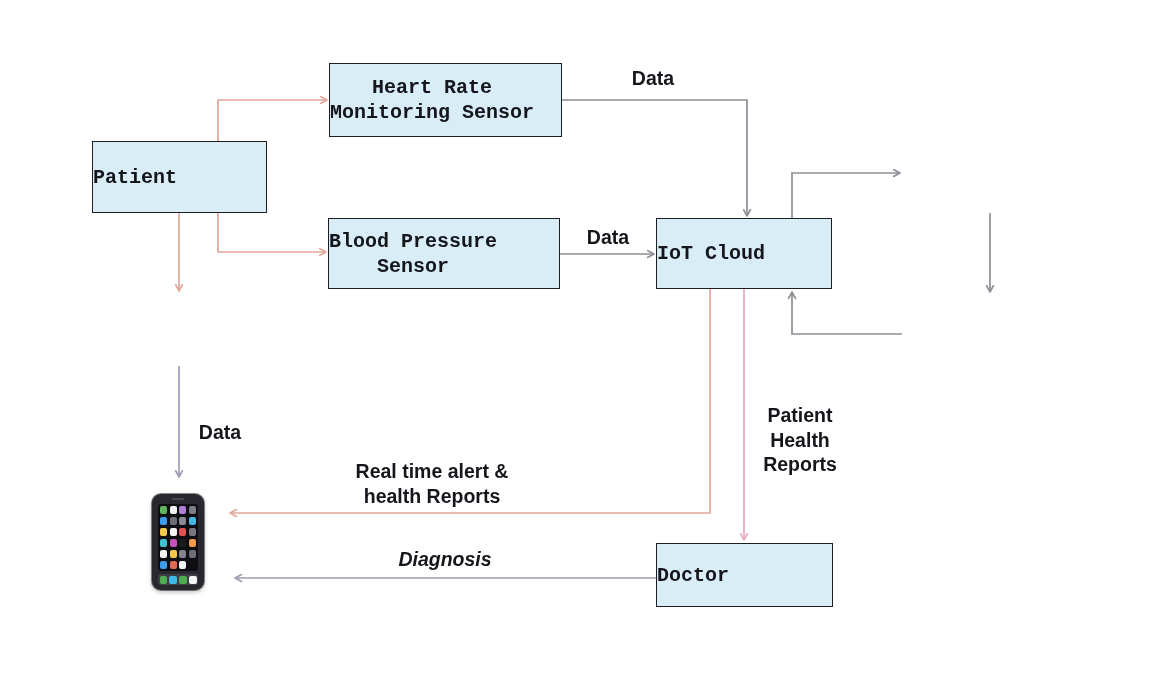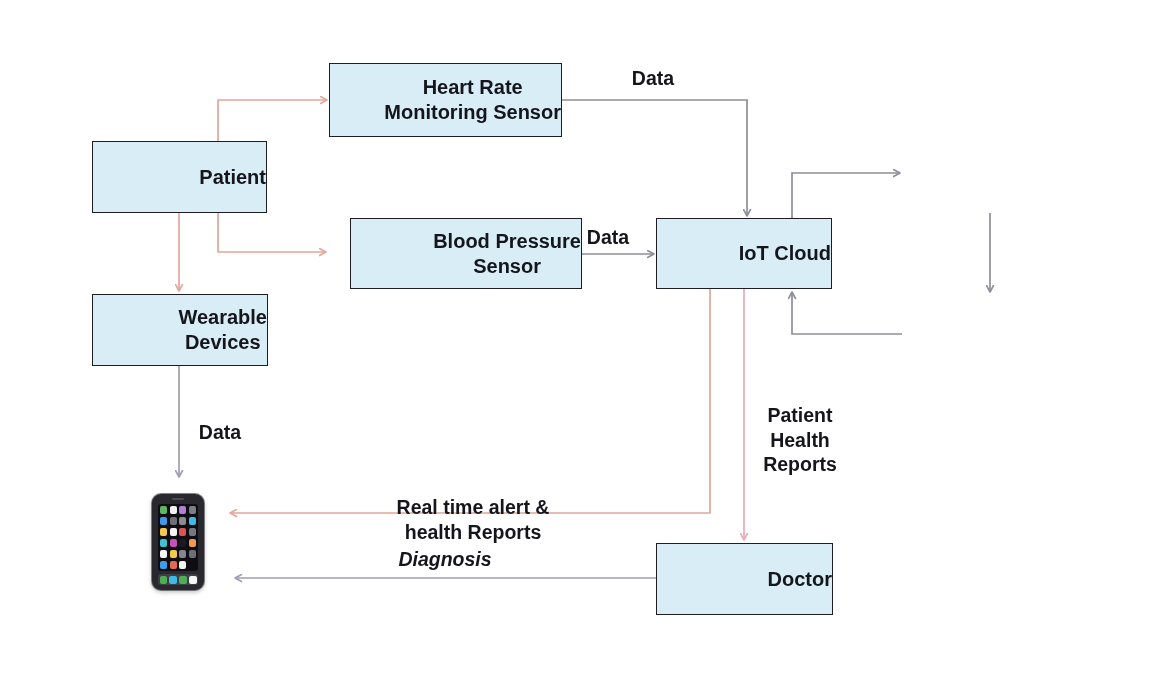--- a/index.html
+++ b/index.html
@@ -19,22 +19,23 @@
   .mh{fill:none;stroke-width:1.6px;stroke-linecap:round;stroke-linejoin:round;}
   .mh-salmon{stroke:var(--edge_salmon);}
   .mh-pink{stroke:var(--edge_pink);}
   .mh-gray{stroke:var(--edge_gray);}
   .mh-lavender{stroke:var(--edge_lavender);}
 
   .node{
     position:absolute;z-index:2;box-sizing:border-box;
     background:var(--node_fill);
     border:1.6px solid var(--node_border);
-    display:flex;align-items:center;justify-content:flex-end;
+    display:flex;align-items:center;justify-content:flex-start;
     text-align:center;
+    font-family:Liberation Mono, monospace;
   }
   .node-label{
     white-space:pre-line;
     font-size:20px;line-height:25px;font-weight:700;
     color:var(--text);
   }
   .edge-label{
     position:absolute;z-index:3;
     transform:translate(-50%,-50%);
     white-space:pre-line;text-align:center;
@@ -101,39 +102,35 @@
     <path class="edge e-lavender" d="M656,578 H235" marker-end="url(#ah-lavender)"></path>
   </svg>
 
   <div class="node" style="left:92px;top:141px;width:175px;height:72px;">
     <span class="node-label">Patient</span>
   </div>
   <div class="node" style="left:329px;top:63px;width:233px;height:74px;">
     <span class="node-label">Heart Rate
 Monitoring Sensor</span>
   </div>
-  <div class="node" style="left:328px;top:218px;width:232px;height:71px;margin-left:22px;">
+  <div class="node" style="left:328px;top:218px;width:232px;height:71px;">
     <span class="node-label">Blood Pressure
 Sensor</span>
-  </div>
-  <div class="node" style="left:92px;top:294px;width:176px;height:72px;">
-    <span class="node-label">Wearable
-Devices</span>
   </div>
   <div class="node" style="left:656px;top:218px;width:176px;height:71px;">
     <span class="node-label">IoT Cloud</span>
   </div>
-  <div class="node" style="left:656px;top:543px;width:177px;height:72px;">
+  <div class="node" style="left:656px;top:543px;width:177px;height:64px;">
     <span class="node-label">Doctor</span>
   </div>
 
   <div class="edge-label" style="left:653px;top:78px;">Data</div>
   <div class="edge-label" style="left:608px;top:237px;">Data</div>
   <div class="edge-label" style="left:220px;top:432px;">Data</div>
-  <div class="edge-label" style="left:473px;top:483px;margin-top:36px;">Real time alert &amp;
+  <div class="edge-label" style="left:432px;top:483px;">Real time alert &amp;
 health Reports</div>
   <div class="edge-label" style="left:800px;top:440px;">Patient
 Health
 Reports</div>
   <div class="edge-label" style="left:445px;top:559px;font-style:italic;">Diagnosis</div>
 
   <div class="phone">
     <div class="phone-speaker"></div>
     <div class="phone-apps">
         <div class="tile" style="background: rgb(95, 184, 95);"></div>

